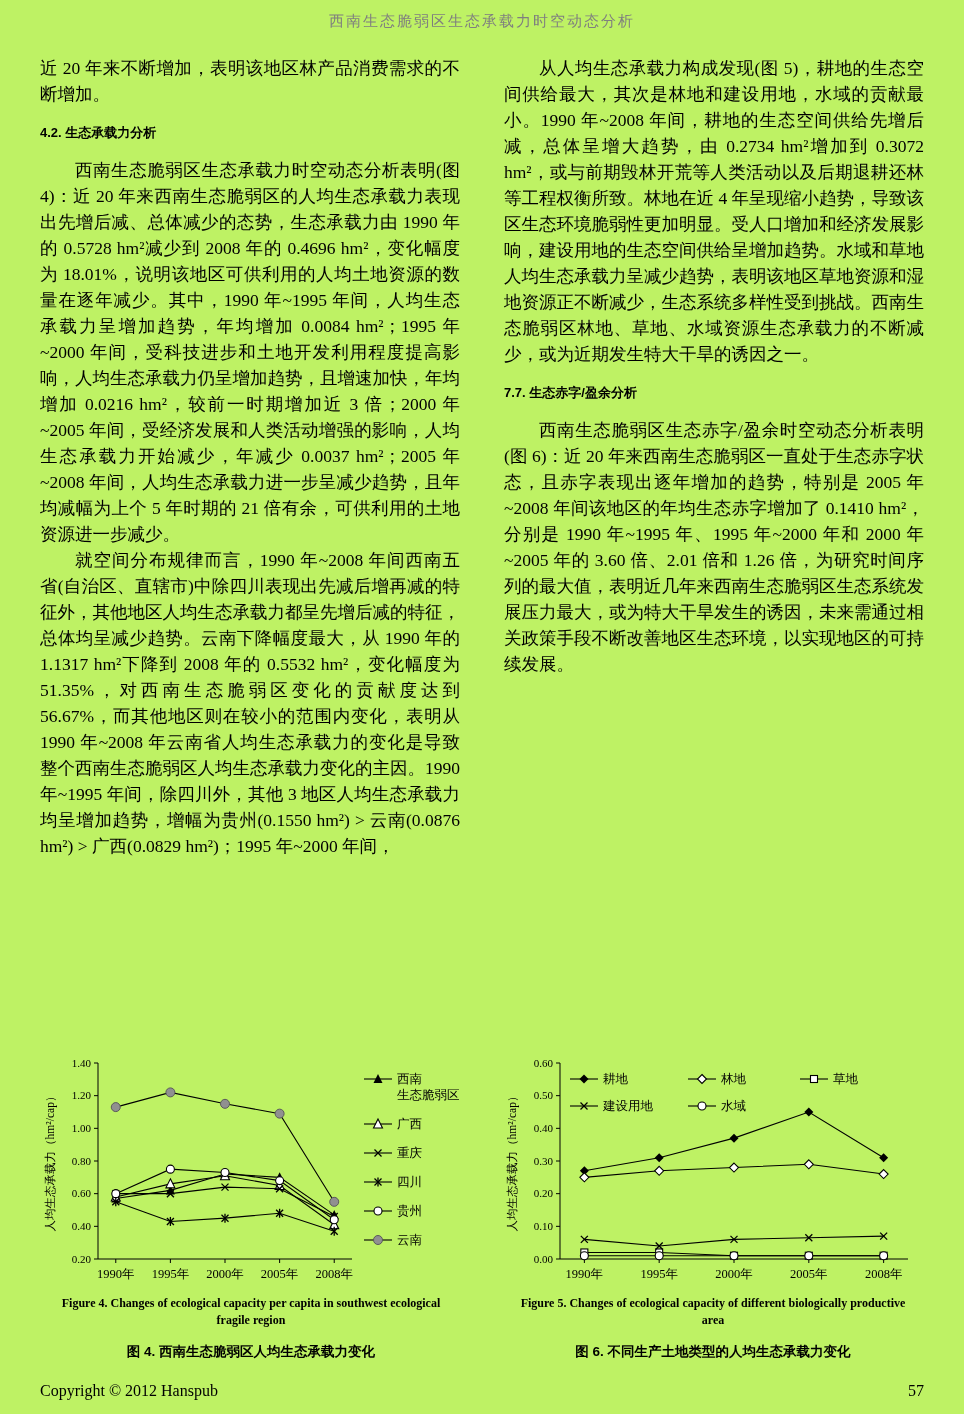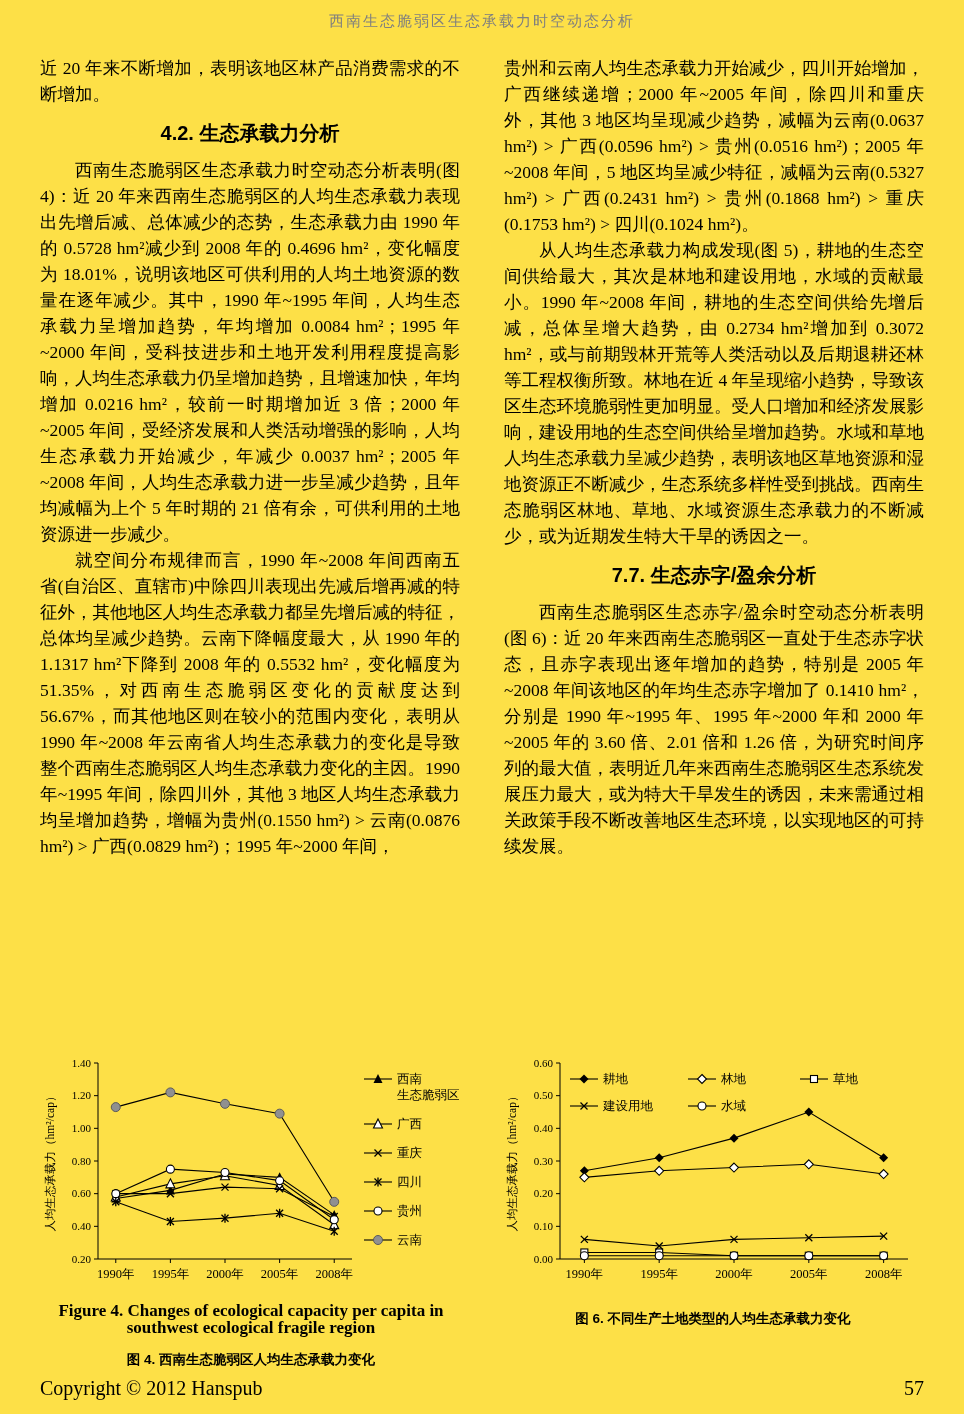--- a/index.html
+++ b/index.html
@@ -6,21 +6,21 @@
   html, body { background:#ffffff; }
   body {
     width:964px; height:1414px;
     font-family:"Liberation Serif", serif;
     color:#000;
   }
   .page {
     width:964px; height:1414px;
     padding:12px 40px 14px 40px;
     display:flex; flex-direction:column;
-    overflow:hidden; background:#fde047;
+    overflow:hidden; background:#bef264;
   }
   .running-head {
     text-align:center;
     color:#7f7f7f;
     font-size:15px;
     letter-spacing:2px;
     margin-bottom:24px;
   }
   .columns {
     display:flex; gap:44px;
@@ -29,62 +29,61 @@
   .column {
     width:422px;
     font-size:17.5px;
     line-height:26px;
     text-align:justify;
   }
   .column p { text-indent:2em; }
   .column p.noindent { text-indent:0; }
   h2.section {
     font-family:"Liberation Sans", sans-serif;
-    font-size:20px;
+    font-size:13px;
     font-weight:bold;
     margin:13px 0 11px 0;
-    text-align:center;
+    text-align:left;
   }
   .figures { display:flex; gap:40px; margin-top:12px; }
   figure { width:422px; }
   .chart { width:422px; height:240px; }
   svg text { font-family:"Liberation Serif", serif; fill:#000; }
   figcaption { text-align:center; font-weight:bold; }
   .cap-en {
-    font-size:17px; line-height:16.5px;
+    font-size:12px; line-height:16.5px;
     font-family:"Liberation Serif", serif;
-    margin-top:8px; padding:0 14px;
+    padding:0 14px;
   }
   .cap-zh {
     font-size:13.5px; line-height:18px;
     font-family:"Liberation Sans", sans-serif;
     margin-top:15px;
   }
   .footer {
     margin-top:auto;
     display:flex; justify-content:space-between; align-items:baseline;
-    font-size:20px;
+    font-size:16px;
   }
 </style>
 </head>
 <body>
 
 <div class="page">
 
   <div class="running-head">西南生态脆弱区生态承载力时空动态分析</div>
 
   <div class="columns">
     <div class="column">
       <p class="noindent">近 20 年来不断增加，表明该地区林产品消费需求的不断增加。</p>
       <h2 class="section">4.2. 生态承载力分析</h2>
       <p>西南生态脆弱区生态承载力时空动态分析表明(图 4)：近 20 年来西南生态脆弱区的人均生态承载力表现出先增后减、总体减少的态势，生态承载力由 1990 年的 0.5728 hm²减少到 2008 年的 0.4696 hm²，变化幅度为 18.01%，说明该地区可供利用的人均土地资源的数量在逐年减少。其中，1990 年~1995 年间，人均生态承载力呈增加趋势，年均增加 0.0084 hm²；1995 年~2000 年间，受科技进步和土地开发利用程度提高影响，人均生态承载力仍呈增加趋势，且增速加快，年均增加 0.0216 hm²，较前一时期增加近 3 倍；2000 年~2005 年间，受经济发展和人类活动增强的影响，人均生态承载力开始减少，年减少 0.0037 hm²；2005 年~2008 年间，人均生态承载力进一步呈减少趋势，且年均减幅为上个 5 年时期的 21 倍有余，可供利用的土地资源进一步减少。</p>
       <p>就空间分布规律而言，1990 年~2008 年间西南五省(自治区、直辖市)中除四川表现出先减后增再减的特征外，其他地区人均生态承载力都呈先增后减的特征，总体均呈减少趋势。云南下降幅度最大，从 1990 年的 1.1317 hm²下降到 2008 年的 0.5532 hm²，变化幅度为 51.35%，对西南生态脆弱区变化的贡献度达到 56.67%，而其他地区则在较小的范围内变化，表明从 1990 年~2008 年云南省人均生态承载力的变化是导致整个西南生态脆弱区人均生态承载力变化的主因。1990 年~1995 年间，除四川外，其他 3 地区人均生态承载力均呈增加趋势，增幅为贵州(0.1550 hm²) &gt; 云南(0.0876 hm²) &gt; 广西(0.0829 hm²)；1995 年~2000 年间，</p>
     </div>
     <div class="column">
-      <p class="noindent">贵州和云南人均生态承载力开始减少，四川开始增加，广西继续递增；2000 年~2005 年间，除四川和重庆外，其他 3 地区均呈现减少趋势，减幅为云南(0.0637 hm²) &gt; 广西(0.0596 hm²) &gt; 贵州(0.0516 hm²)；2005 年~2008 年间，5 地区均呈减少特征，减幅为云南(0.5327 hm²) &gt; 广西(0.2431 hm²) &gt; 贵州(0.1868 hm²) &gt; 重庆(0.1753 hm²) &gt; 四川(0.1024 hm²)。</p>
       <p>从人均生态承载力构成发现(图 5)，耕地的生态空间供给最大，其次是林地和建设用地，水域的贡献最小。1990 年~2008 年间，耕地的生态空间供给先增后减，总体呈增大趋势，由 0.2734 hm²增加到 0.3072 hm²，或与前期毁林开荒等人类活动以及后期退耕还林等工程权衡所致。林地在近 4 年呈现缩小趋势，导致该区生态环境脆弱性更加明显。受人口增加和经济发展影响，建设用地的生态空间供给呈增加趋势。水域和草地人均生态承载力呈减少趋势，表明该地区草地资源和湿地资源正不断减少，生态系统多样性受到挑战。西南生态脆弱区林地、草地、水域资源生态承载力的不断减少，或为近期发生特大干旱的诱因之一。</p>
       <h2 class="section">7.7. 生态赤字/盈余分析</h2>
       <p>西南生态脆弱区生态赤字/盈余时空动态分析表明(图 6)：近 20 年来西南生态脆弱区一直处于生态赤字状态，且赤字表现出逐年增加的趋势，特别是 2005 年~2008 年间该地区的年均生态赤字增加了 0.1410 hm²，分别是 1990 年~1995 年、1995 年~2000 年和 2000 年~2005 年的 3.60 倍、2.01 倍和 1.26 倍，为研究时间序列的最大值，表明近几年来西南生态脆弱区生态系统发展压力最大，或为特大干旱发生的诱因，未来需通过相关政策手段不断改善地区生态环境，以实现地区的可持续发展。</p>
     </div>
   </div>
 
   <div class="figures">
     <figure>
       <div class="chart" id="chart-fig4"><svg width="422" height="240" viewBox="0 0 422 240">
             <g>
@@ -302,20 +301,21 @@
               <line x1="68" y1="51" x2="96" y2="51" stroke="#000" stroke-width="1.1"></line>
               <line x1="78.5" y1="47.5" x2="85.5" y2="54.5" stroke="#000" stroke-width="1.3"></line>
               <line x1="78.5" y1="54.5" x2="85.5" y2="47.5" stroke="#000" stroke-width="1.3"></line>
               <text x="101" y="55" font-size="12.5">建设用地</text>
               <line x1="186" y1="51" x2="214" y2="51" stroke="#000" stroke-width="1.1"></line>
               <circle cx="200" cy="51" r="4" fill="#fff" stroke="#000" stroke-width="1.1"></circle>
               <text x="219" y="55" font-size="12.5">水域</text>
             </g>
           </svg></div>
       <figcaption>
+        <div class="cap-en">Figure 5. Changes of ecological capacity of different biologically productive area</div>
         <div class="cap-zh">图 6. 不同生产土地类型的人均生态承载力变化</div>
       </figcaption>
     </figure>
   </div>
 
   <div class="footer">
     <span>Copyright © 2012 Hanspub</span>
     <span>57</span>
   </div>
 

